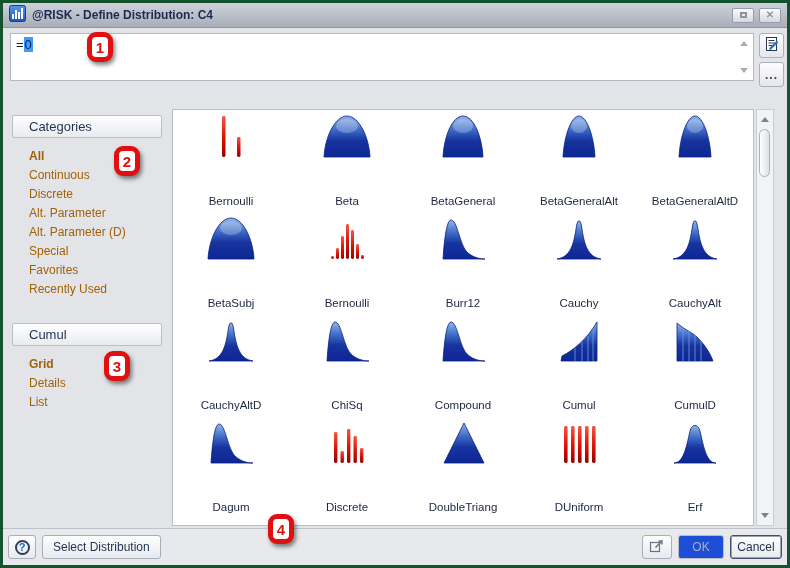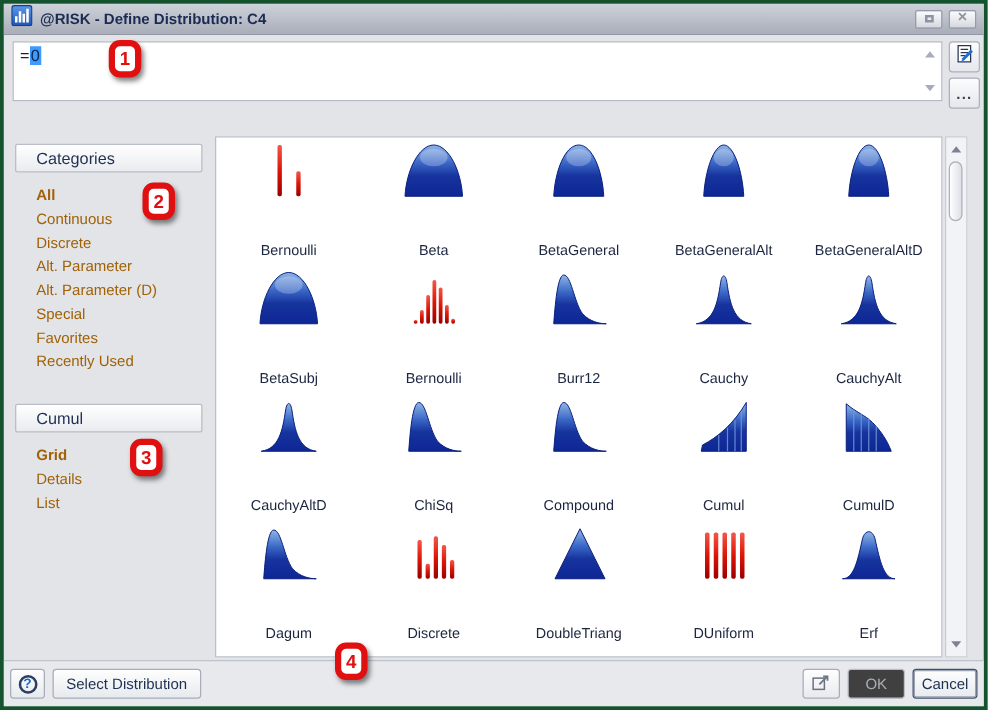--- a/index.html
+++ b/index.html
@@ -55,21 +55,21 @@
          background:linear-gradient(90deg,#ffffff,#dde0e6);}
   
   .statusbar{position:absolute;left:0;right:0;bottom:0;height:37px;background:#e7e9ed;border-top:1px solid #bfc3cb;
              display:flex;align-items:center;padding:0 5px;gap:6px;}
   .sb-btn{height:24px;border:1px solid #a7adb9;border-radius:3px;background:linear-gradient(#fefefe,#e7eaee);
           font-size:12px;color:#1e3150;display:flex;align-items:center;justify-content:center;padding:0 10px;}
   .help-btn{width:28px;padding:0;}
   .help-glyph{width:15px;height:15px;border:2px solid #2e3e60;border-radius:50%;color:#1a66cc;font-weight:bold;
               font-size:11px;display:flex;align-items:center;justify-content:center;}
   .spacer{flex:1;}
-  .ok{width:46px;color:#a9aeb8;background:#404040;border-color:#b9bec7;text-align:center;}
+  .ok{width:46px;color:#a9aeb8;background:#1d4ed8;border-color:#b9bec7;text-align:center;}
   .cancel{width:52px;border:1px solid #44506a;box-shadow:inset 0 0 0 1px #9aa3b4;}
   .export-btn{width:30px;padding:0;}
   
   .callout{position:absolute;width:26px;height:30px;background:#fff;border:5px solid #e01010;border-radius:9px;
            box-shadow:2px 3px 4px rgba(30,30,30,.55);display:flex;align-items:center;justify-content:center;
            font-size:15px;font-weight:bold;color:#e01010;z-index:10;}
   .c1{left:84px;top:29px;} .c2{left:111px;top:143px;} .c3{left:101px;top:348px;} .c4{left:265px;top:511px;}
 </style>
 </head>
 <body>

